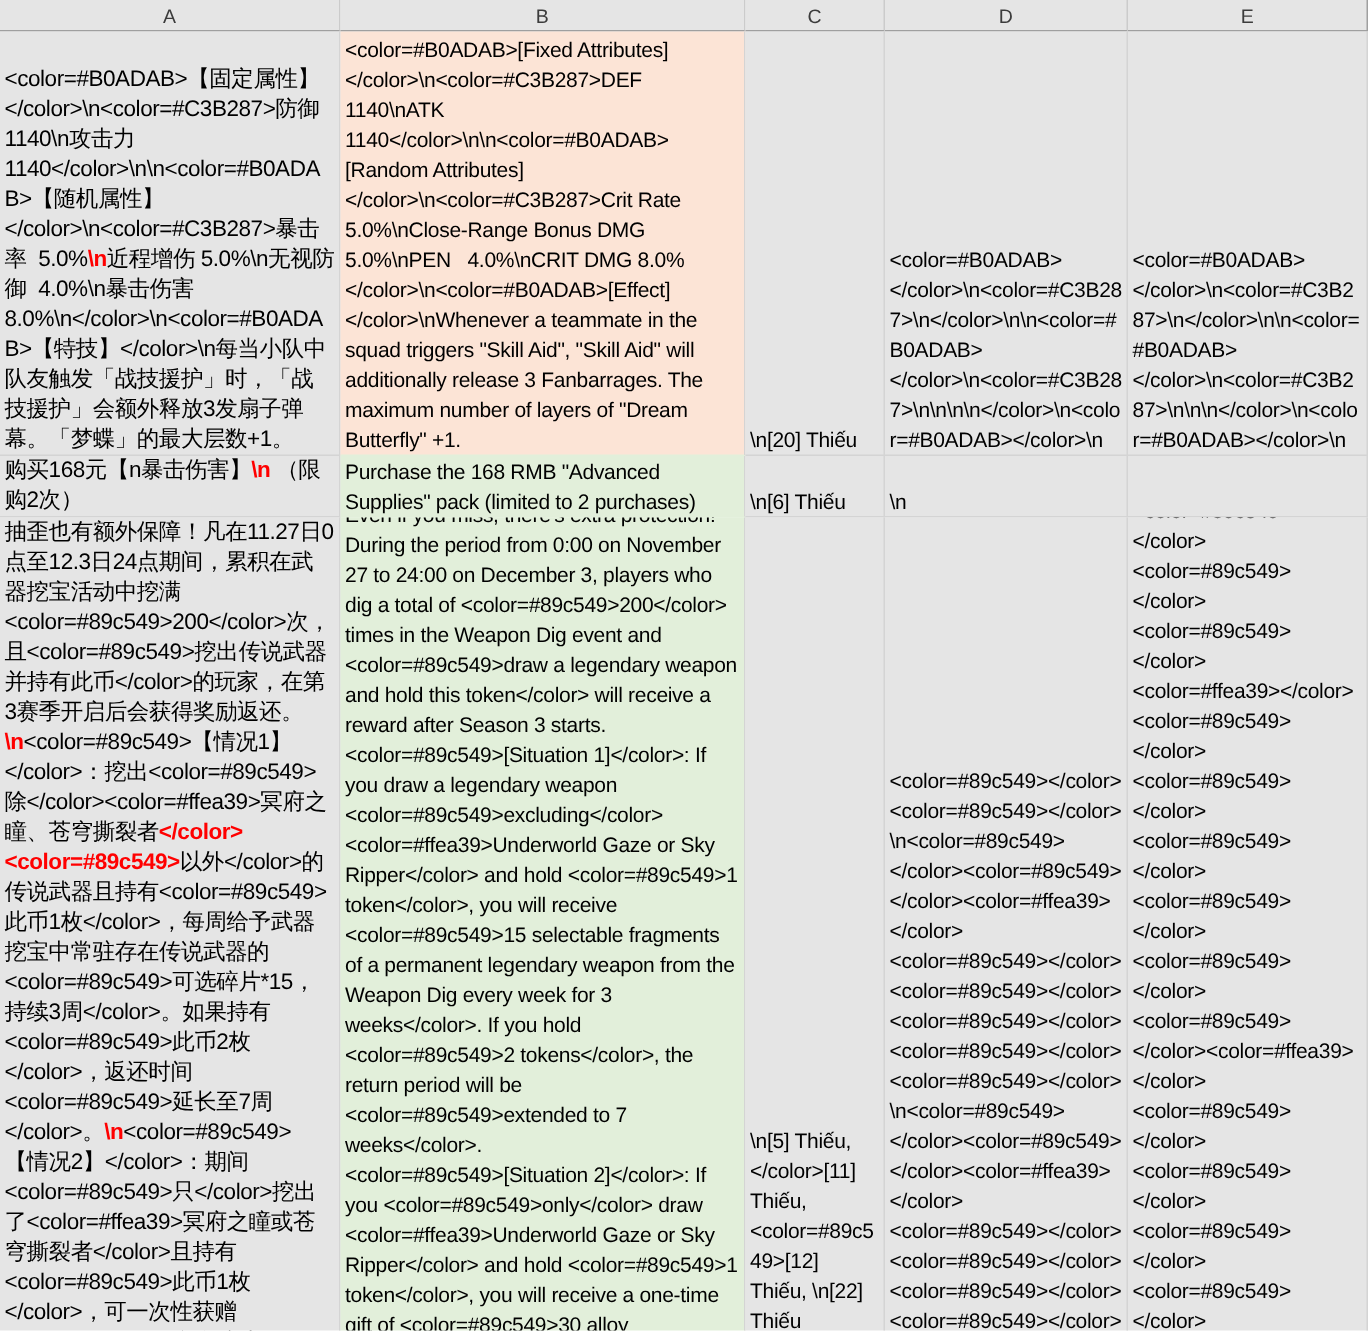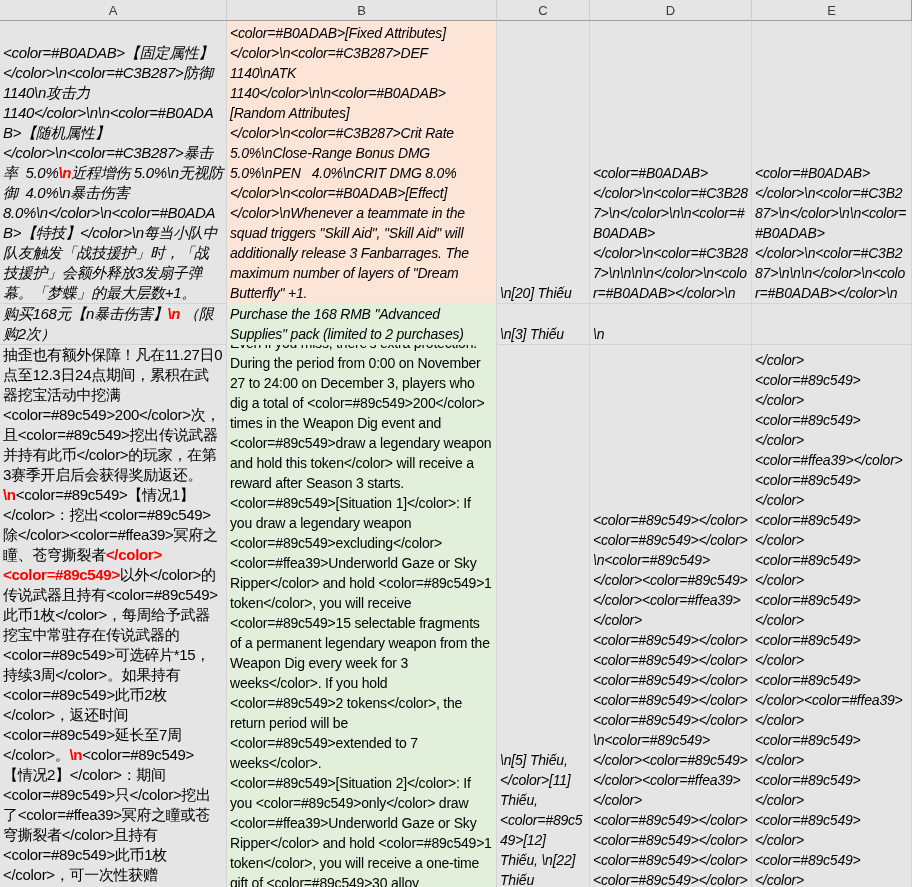--- a/index.html
+++ b/index.html
@@ -8,21 +8,21 @@
   table { border-collapse:separate; border-spacing:0; table-layout:fixed; width:912px; }
   col.cA{width:227px} col.cB{width:270px} col.cC{width:93px} col.cD{width:162px} col.cE{width:160px}
   th { height:21px; background:#E5E5E5; border-right:1px solid #CBCBCB; border-bottom:1px solid #9F9F9F;
        font-weight:400; font-size:13px; color:#3C3C3C; text-align:center; vertical-align:middle; }
   th:last-child { border-right:1px solid #9F9F9F; }
   td { padding:0; vertical-align:top; border-right:1px solid #D4D4D4; border-bottom:1px solid #D4D4D4; background:#e5e5e5; }
   td.fillO { background:#FCE4D6; border-bottom-color:#E2EFDA; }
   td.fillG { background:#E2EFDA; border-bottom-color:#E2EFDA; }
   
   .cw { overflow:hidden; display:flex; flex-direction:column; padding:0 3px; }
-  .cw.bottom { justify-content:flex-end;font-style:italic; }
+  .cw.bottom { justify-content:flex-end; }
   .cw.top { justify-content:flex-start; }
   .h1 { height:282px; } .h2 { height:40px; } .h3 { height:545px; }
   .ct { white-space:pre-wrap; overflow-wrap:anywhere; word-break:break-word;
         line-height:20px; color:#000; }
   .zh  { font-size:15px; letter-spacing:-0.3px; }
   .lat { font-size:14px; letter-spacing:-0.2px; }
   .red { color:#FF0000; font-weight:700; }
   
   .clipline { display:flex; flex-direction:column; justify-content:flex-end;
               height:8px; overflow:hidden; }
@@ -81,21 +81,21 @@
             <div class="ct zh"><span>购买168元【n暴击伤害】</span><span class="red">\n</span><span> （限购2次）</span></div>
           </div>
       </td>
       <td class="fillG">
         <div class="cw h2 bottom">
             <div class="ct lat"><span>Purchase the 168 RMB "Advanced Supplies" pack (limited to 2 purchases)</span></div>
           </div>
       </td>
       <td>
         <div class="cw h2 bottom">
-            <div class="ct lat"><span>\n[3] Thiếu</span></div>
+            <div class="ct lat"><span>\n[6] Thiếu</span></div>
           </div>
       </td>
       <td>
         <div class="cw h2 bottom">
             <div class="ct lat"><span>\n</span></div>
           </div>
       </td>
       <td>
         <div class="cw h2 bottom">
             <div class="ct lat"><span></span></div>

